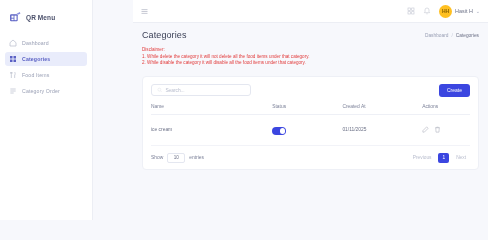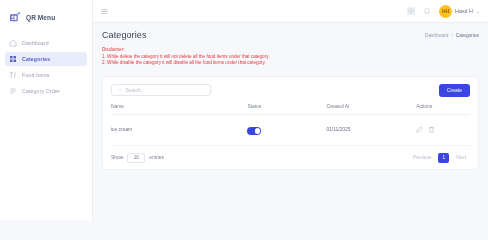--- a/index.html
+++ b/index.html
@@ -2,21 +2,21 @@
 <html><head>
 <meta charset="utf-8">
 <style>
   * { box-sizing: border-box; margin: 0; padding: 0; }
   html, body {
     width: 488px; height: 220px;
     font-family: "Liberation Sans", sans-serif;
     background: #f7f8fc;
     overflow: hidden;
   }
-  .app { display: flex; width: 488px; height: 220px; }
+  .app { display: flex; width: 488px; height: 220px; gap: 40px; }
 
   
   .sidebar {
     width: 93px; height: 220px;
     background: #ffffff;
     border-right: 1px solid #eceef4;
     flex: 0 0 93px;
     padding-top: 6px;
   }
   .brand {

